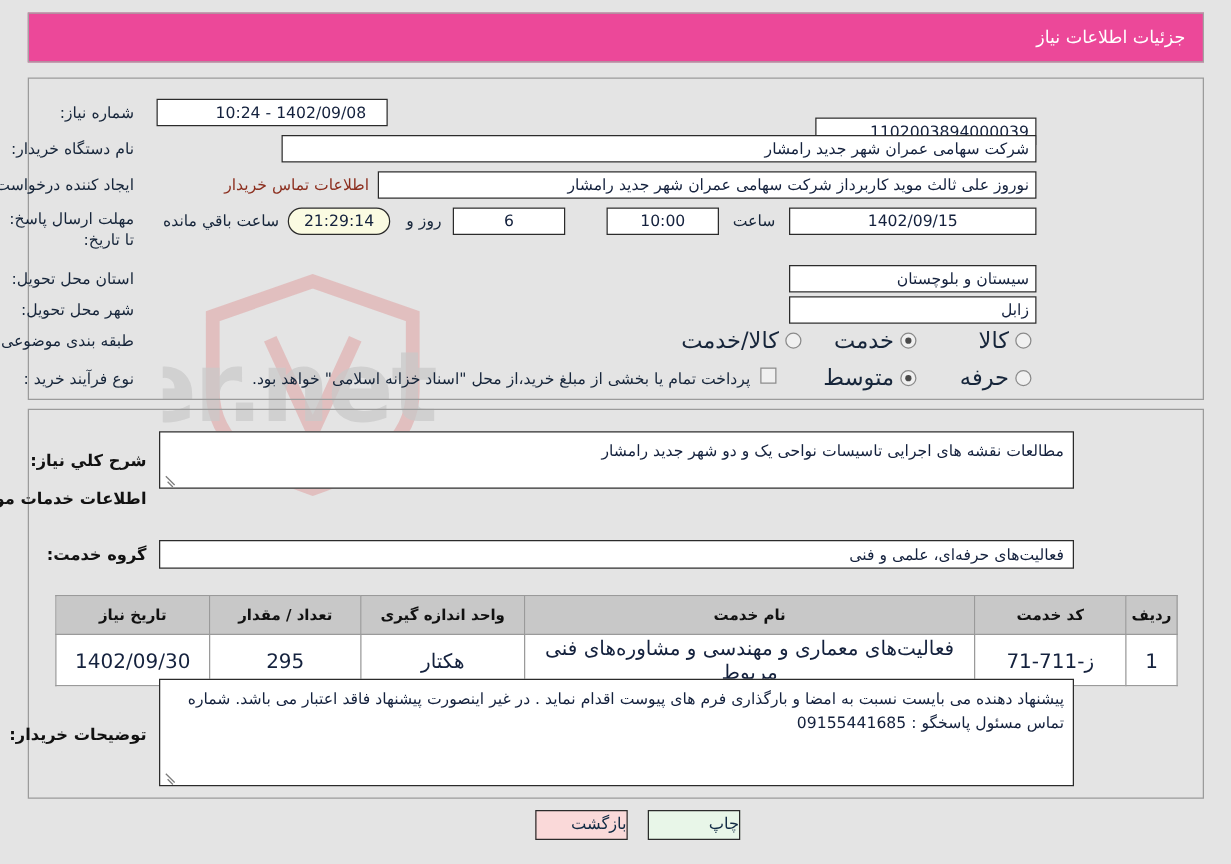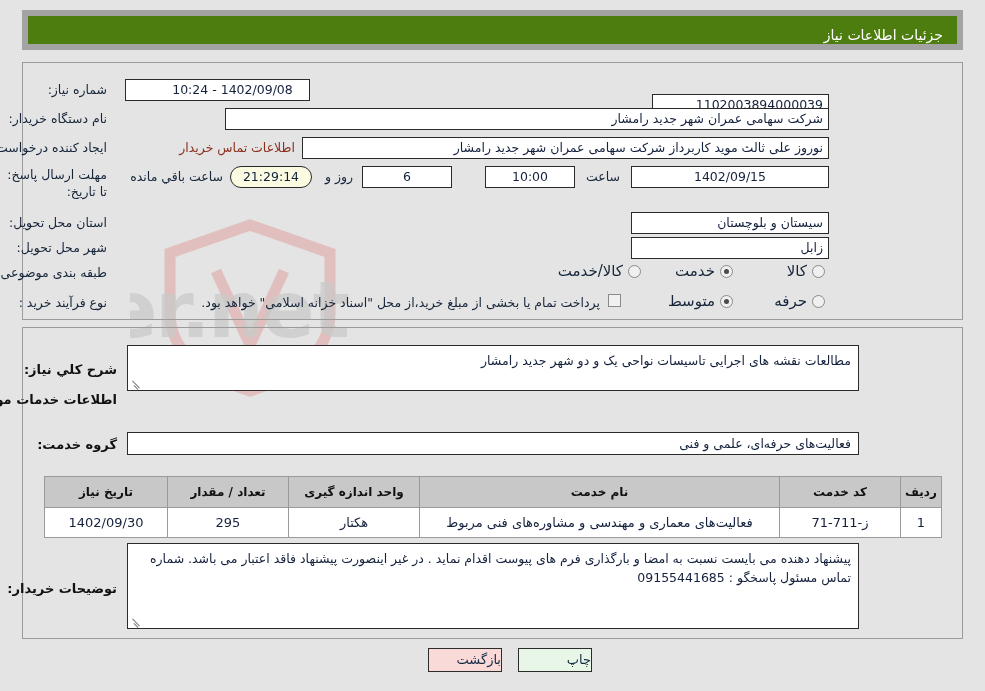--- a/index.html
+++ b/index.html
@@ -47,22 +47,22 @@
     letter-spacing: -2px;
   }
 
   
   #header-banner {
     position: absolute;
     left: 22px;
     top: 10px;
     width: 941px;
     height: 40px;
-    background: #4d7c0f;
-    border: 6px solid #a3a3a3;
+    background: #ec4899;
+    border: 1px solid #a3a3a3;
     box-sizing: border-box;
     z-index: 5;
   }
   #header-banner .title {
     position: absolute;
     right: 14px;
     top: 11px;
     color: #ffffff;
     font-size: 14px;
     white-space: nowrap;
@@ -143,21 +143,21 @@
   .resize-grip::after  { width: 6px;  height: 1px; left: 3px; top: 10px; }
 
   
   .radio-row { position: absolute; z-index: 6; height: 18px; }
   .radio-item {
     position: absolute;
     display: flex;
     align-items: center;
     gap: 5px;
     white-space: nowrap;
-    font-size: 15px;
+    font-size: 18px;
     color: #16253a;
   }
   .radio-item .dot {
     width: 13px;
     height: 13px;
     border-radius: 50%;
     border: 1px solid #8a8a8a;
     background: #f0f0f0;
     box-sizing: border-box;
     display: inline-block;
@@ -204,21 +204,21 @@
     height: 28px;
     text-align: center;
     font-size: 12px;
   }
   #svc-table td {
     background: #ffffff;
     border: 1px solid #9a9a9a;
     height: 27px;
     text-align: center;
     color: #14213d;
-    font-size: 13px;
+    font-size: 16px;
   }
 
   
   .btn {
     position: absolute;
     border: 1px solid #2b2b2b;
     box-sizing: border-box;
     height: 24px;
     line-height: 22px;
     text-align: right;

